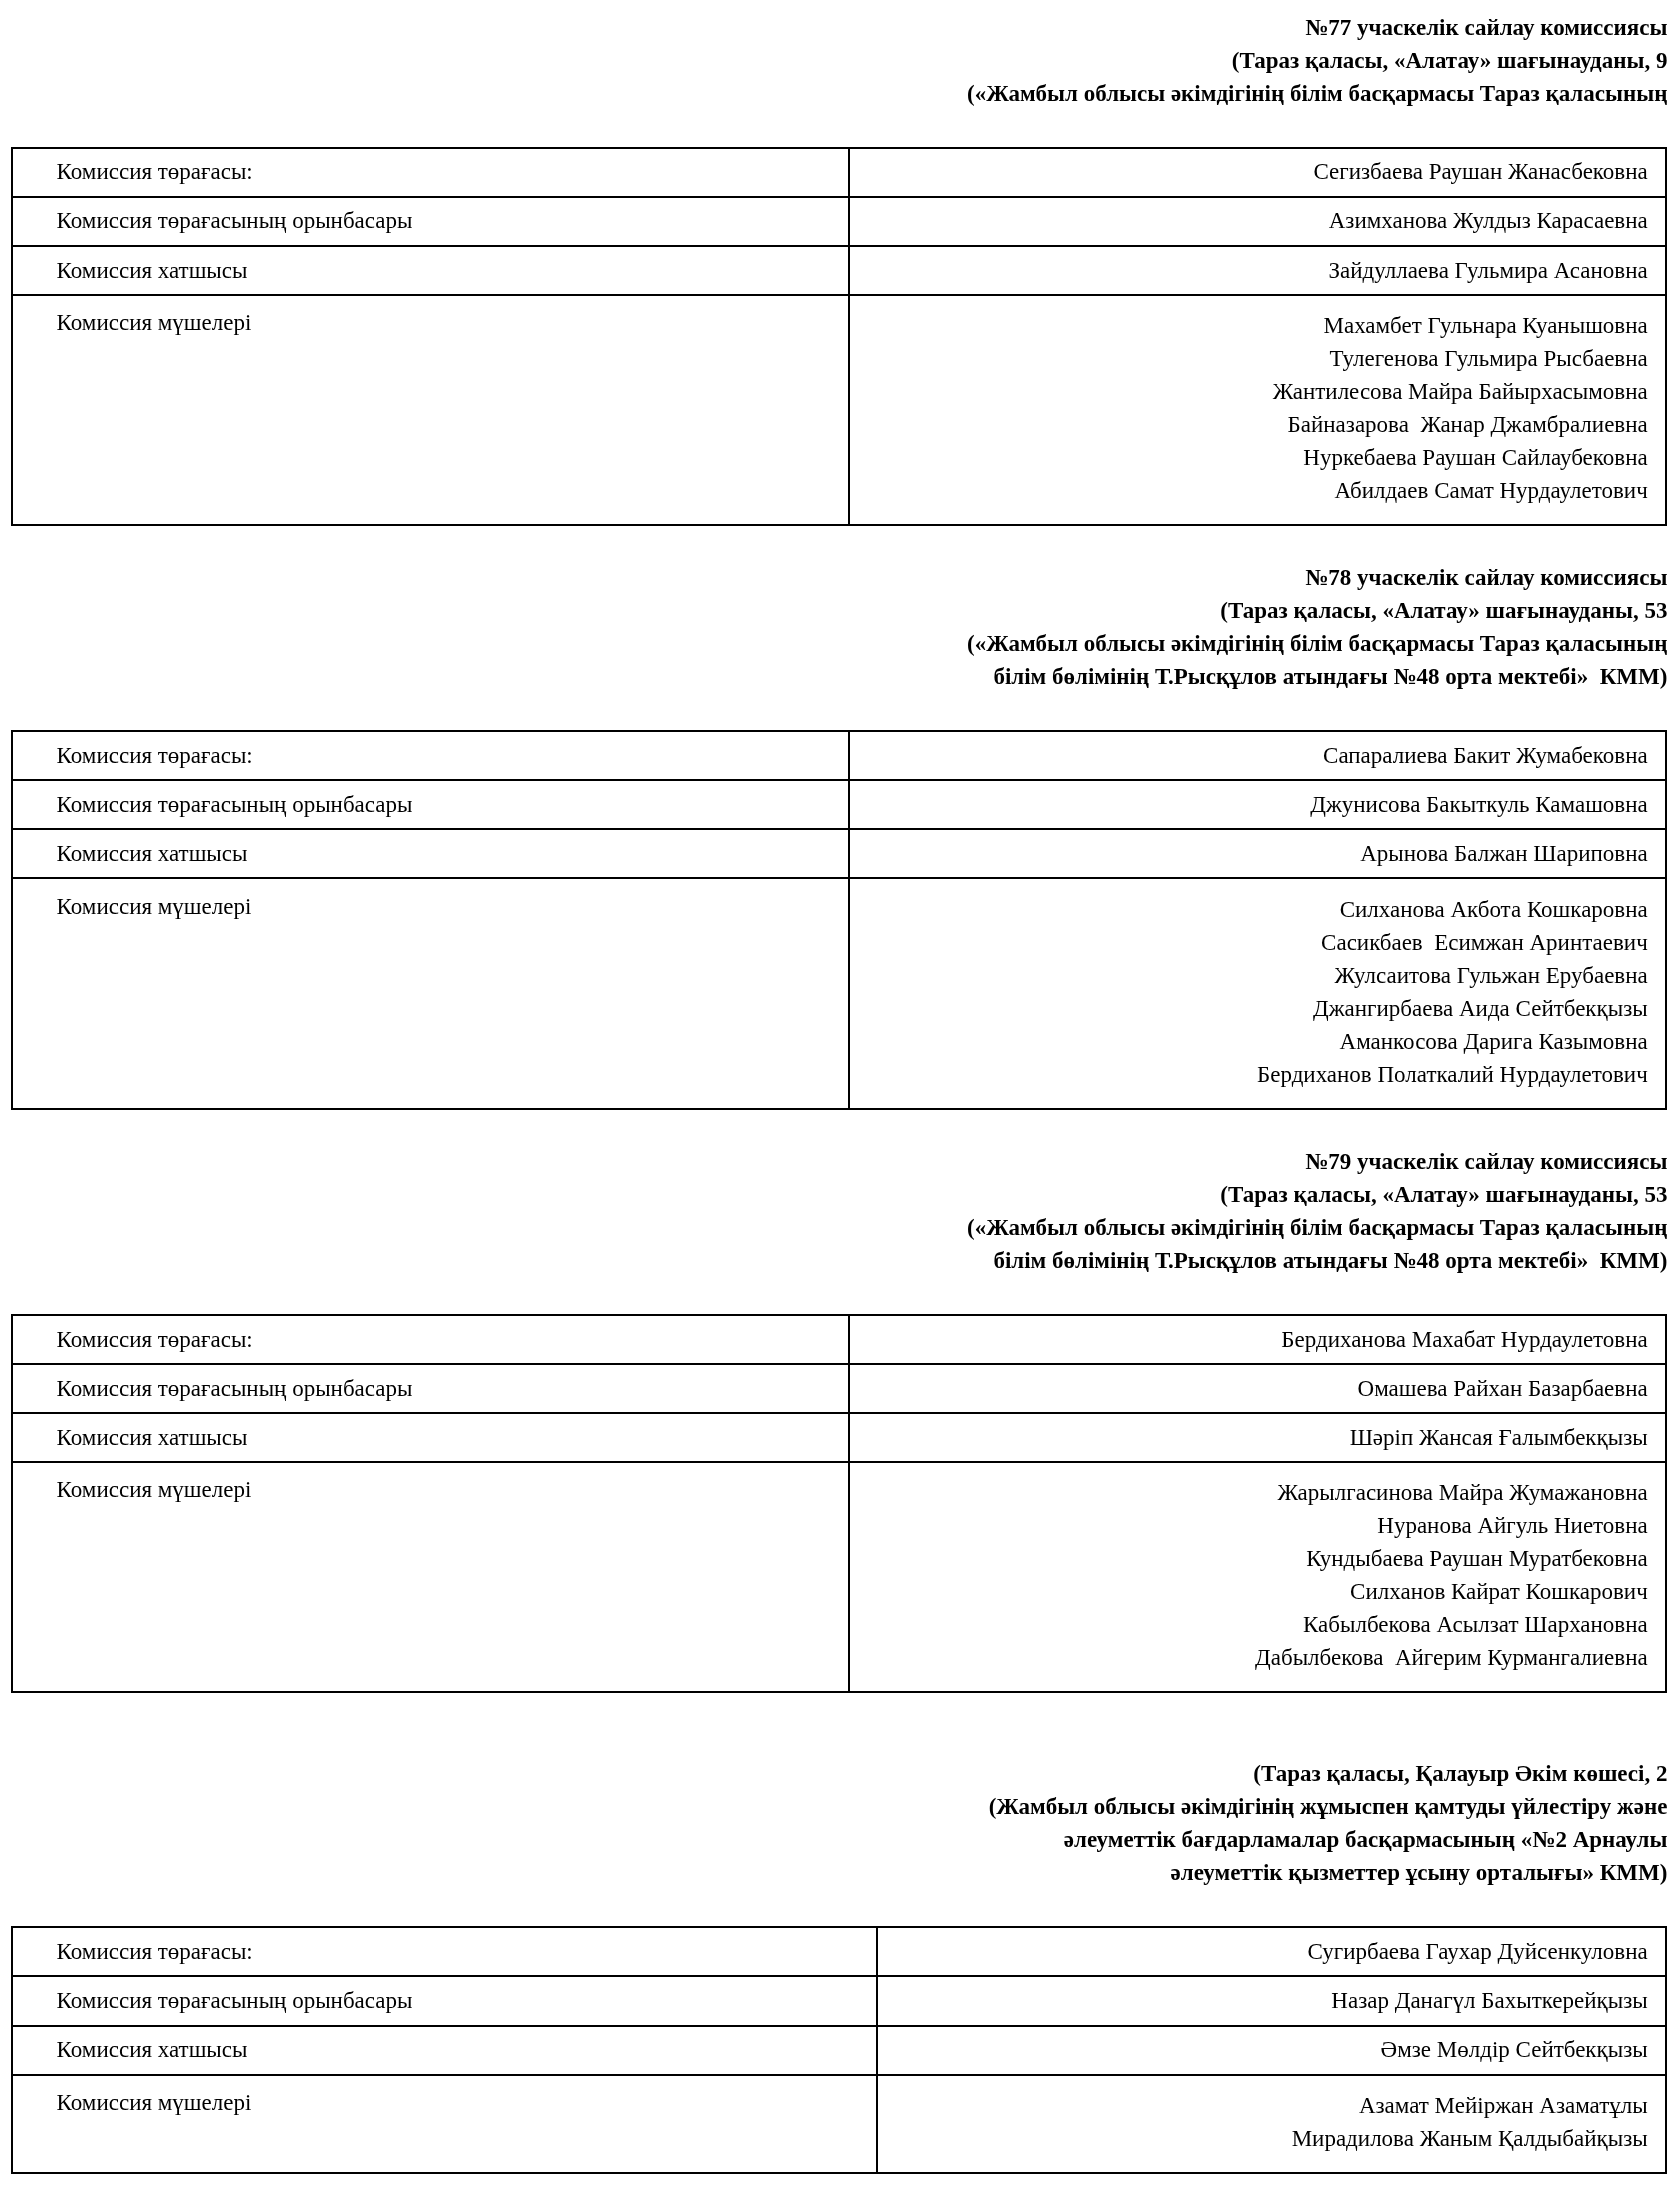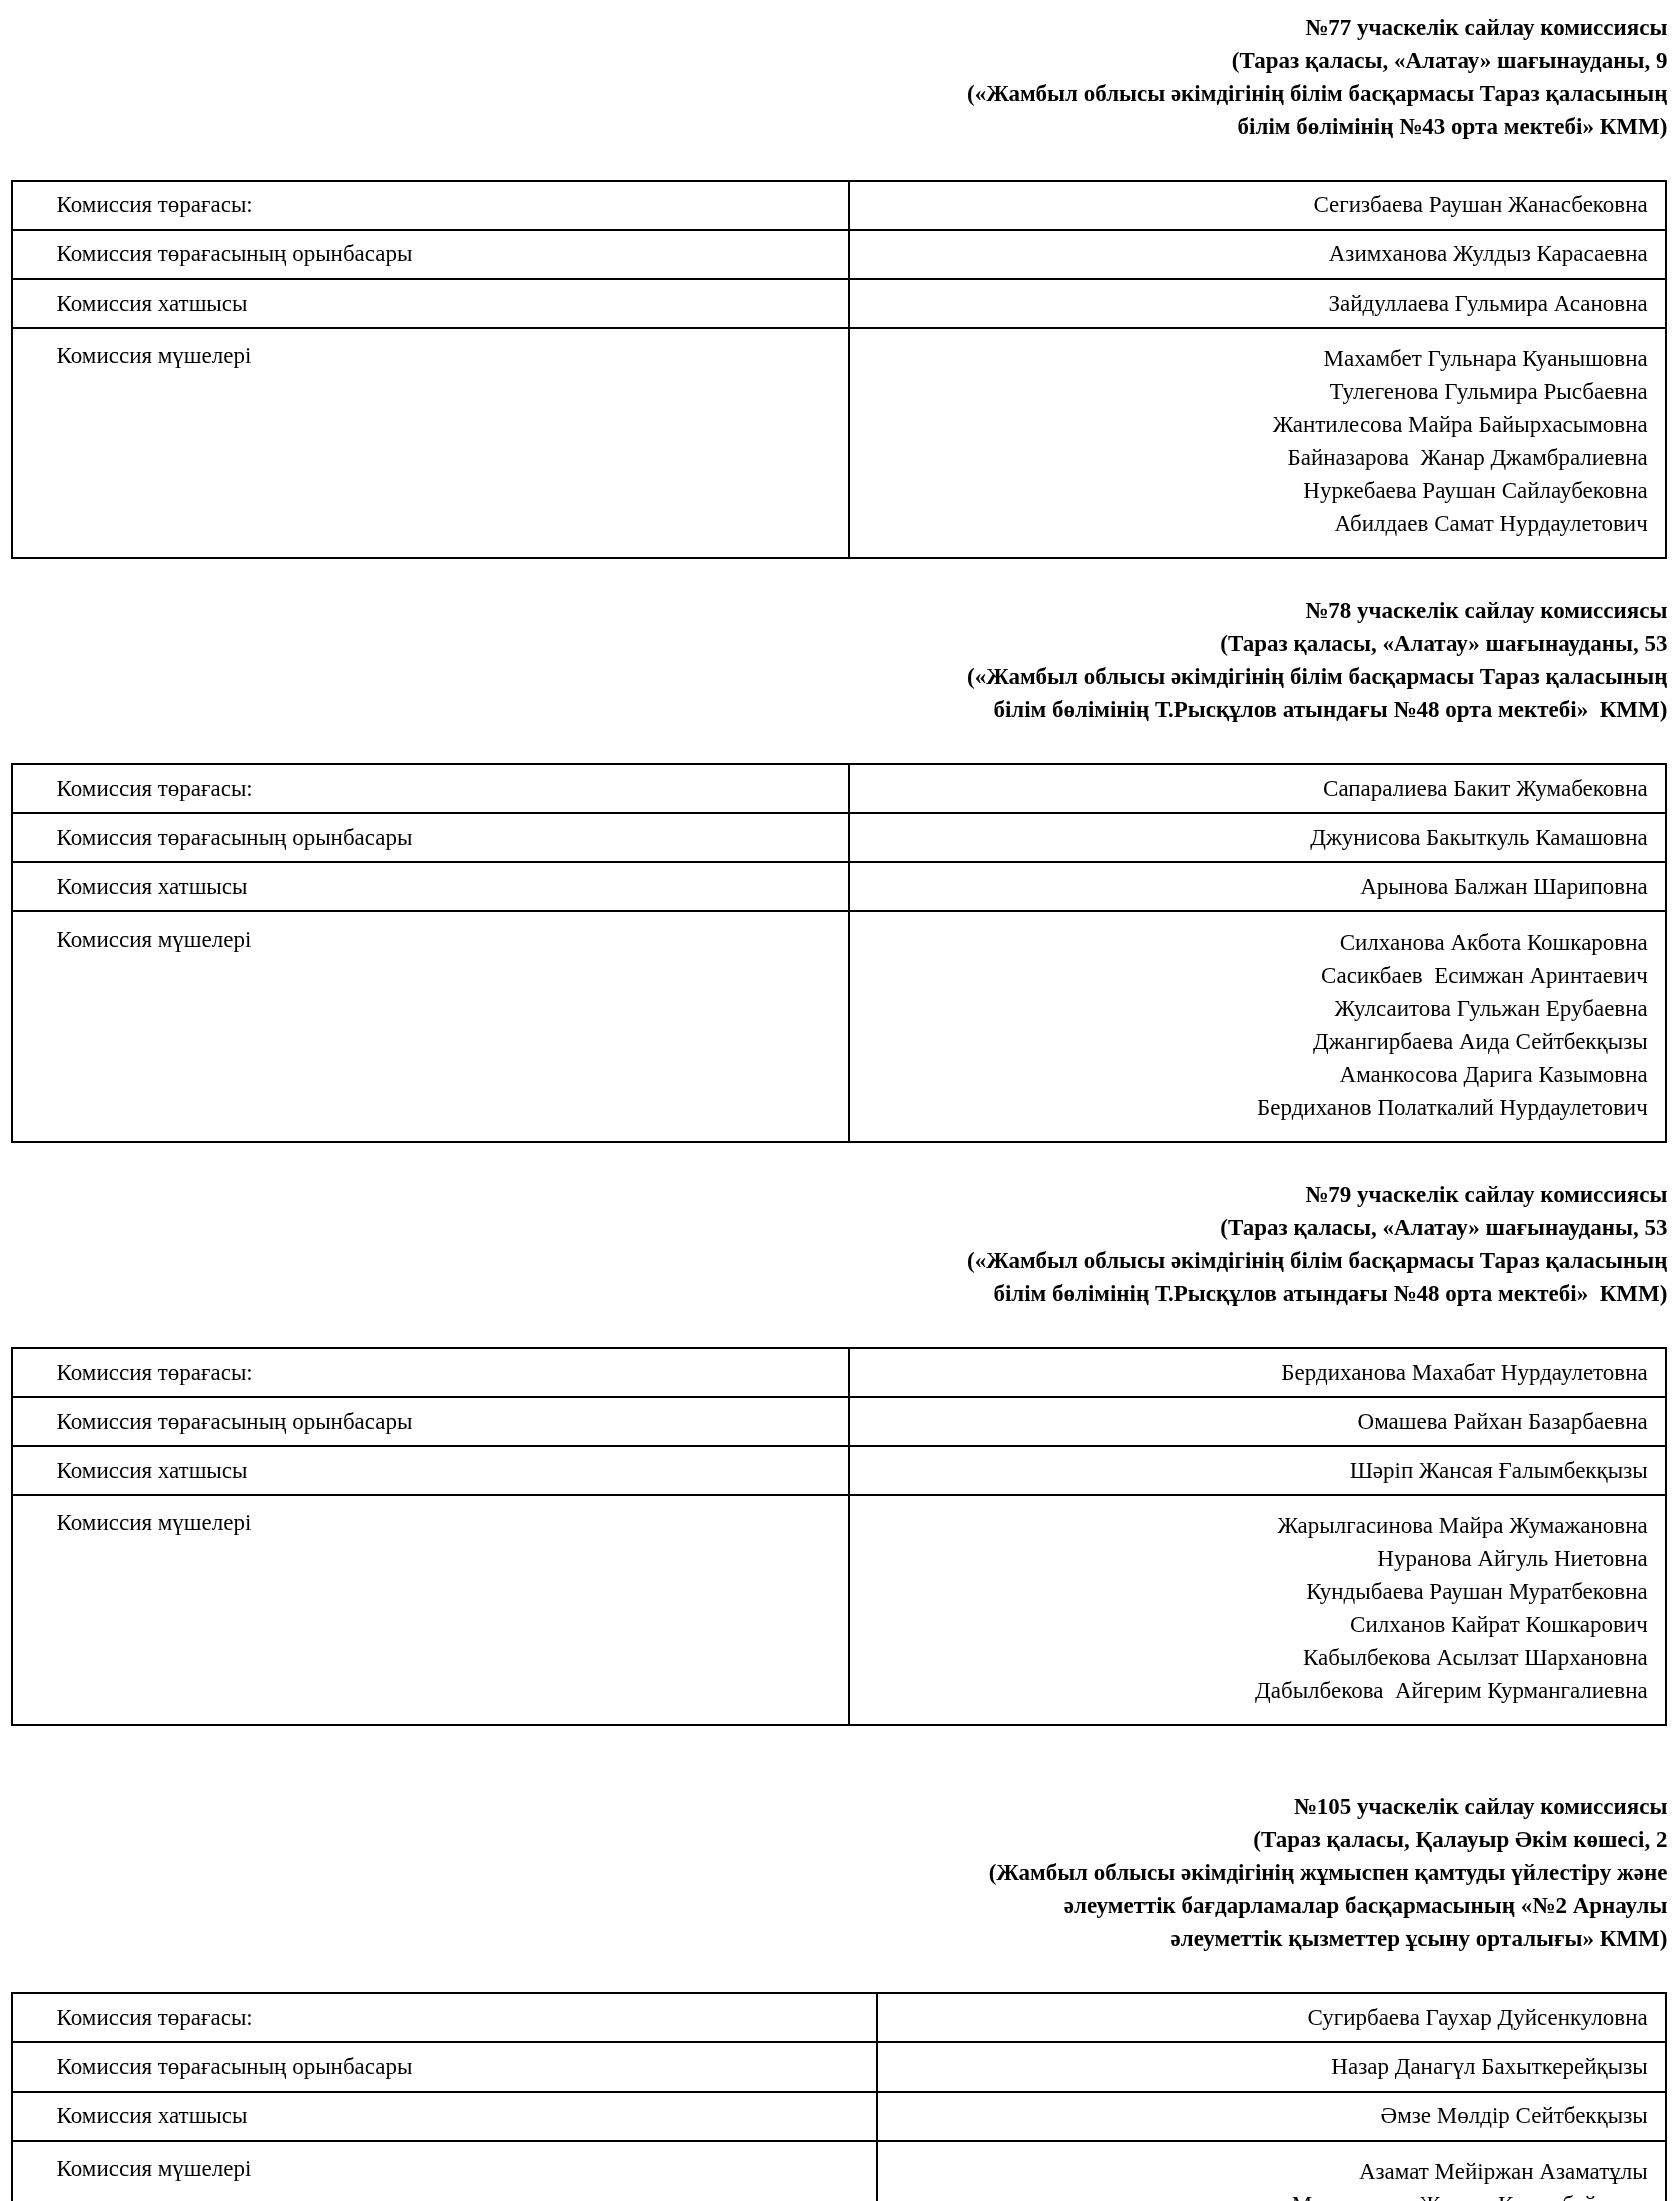--- a/index.html
+++ b/index.html
@@ -44,21 +44,20 @@
 </style>
 </head>
 <body>
 
 <main>
   <section class="section">
     <div class="section-title">
         <div class="title-line">№77 учаскелік сайлау комиссиясы</div>
         <div class="title-line">(Тараз қаласы, «Алатау» шағынауданы, 9</div>
         <div class="title-line">(«Жамбыл облысы әкімдігінің білім басқармасы Тараз қаласының</div>
-        <div class="title-line">білім бөлімінің №43 орта мектебі» КММ)</div>
       </div>
     <table class="commission-table">
       <tbody>
         <tr>
           <td class="label-cell">Комиссия төрағасы:</td>
           <td class="value-cell">Сегизбаева Раушан Жанасбековна</td>
         </tr>
         <tr>
           <td class="label-cell">Комиссия төрағасының орынбасары</td>
           <td class="value-cell">Азимханова Жулдыз Карасаевна</td>
@@ -149,21 +148,20 @@
               <div class="member-line">Кабылбекова Асылзат Шархановна</div>
               <div class="member-line">Дабылбекова  Айгерим Курмангалиевна</div>
             </td>
         </tr>
       </tbody>
     </table>
   </section>
 
   <section class="section">
     <div class="section-title">
-        <div class="title-line">№105 учаскелік сайлау комиссиясы</div>
         <div class="title-line">(Тараз қаласы, Қалауыр Әкім көшесі, 2</div>
         <div class="title-line">(Жамбыл облысы әкімдігінің жұмыспен қамтуды үйлестіру және</div>
         <div class="title-line">әлеуметтік бағдарламалар басқармасының «№2 Арнаулы</div>
         <div class="title-line">әлеуметтік қызметтер ұсыну орталығы» КММ)</div>
       </div>
     <table class="commission-table">
       <tbody>
         <tr>
           <td class="label-cell">Комиссия төрағасы:</td>
           <td class="value-cell">Сугирбаева Гаухар Дуйсенкуловна</td>

